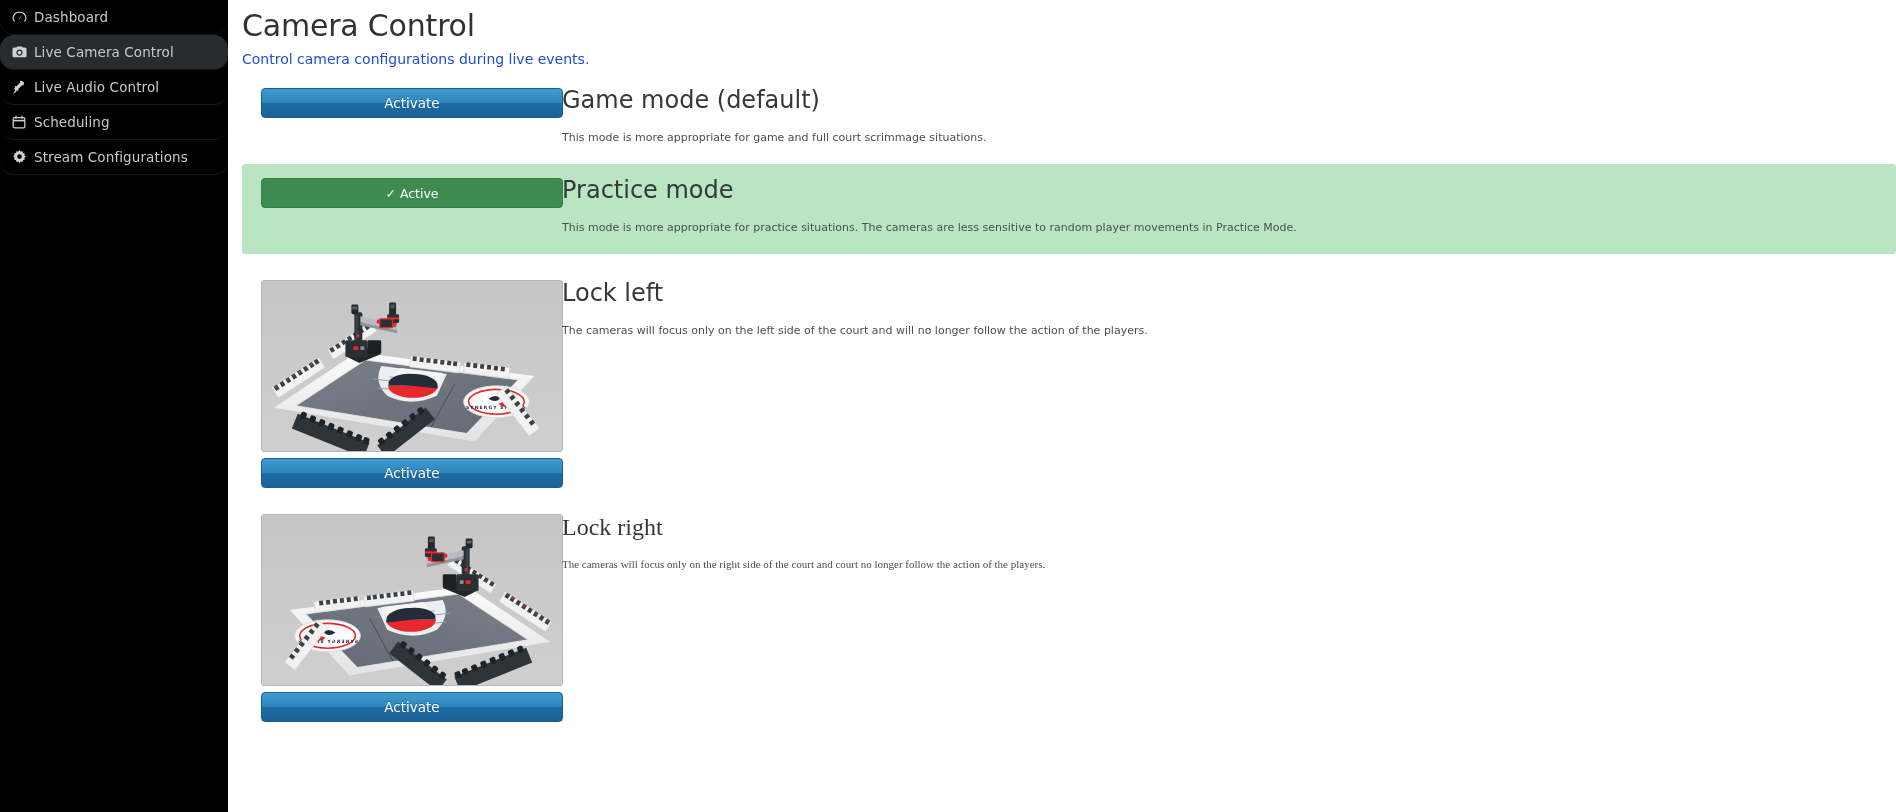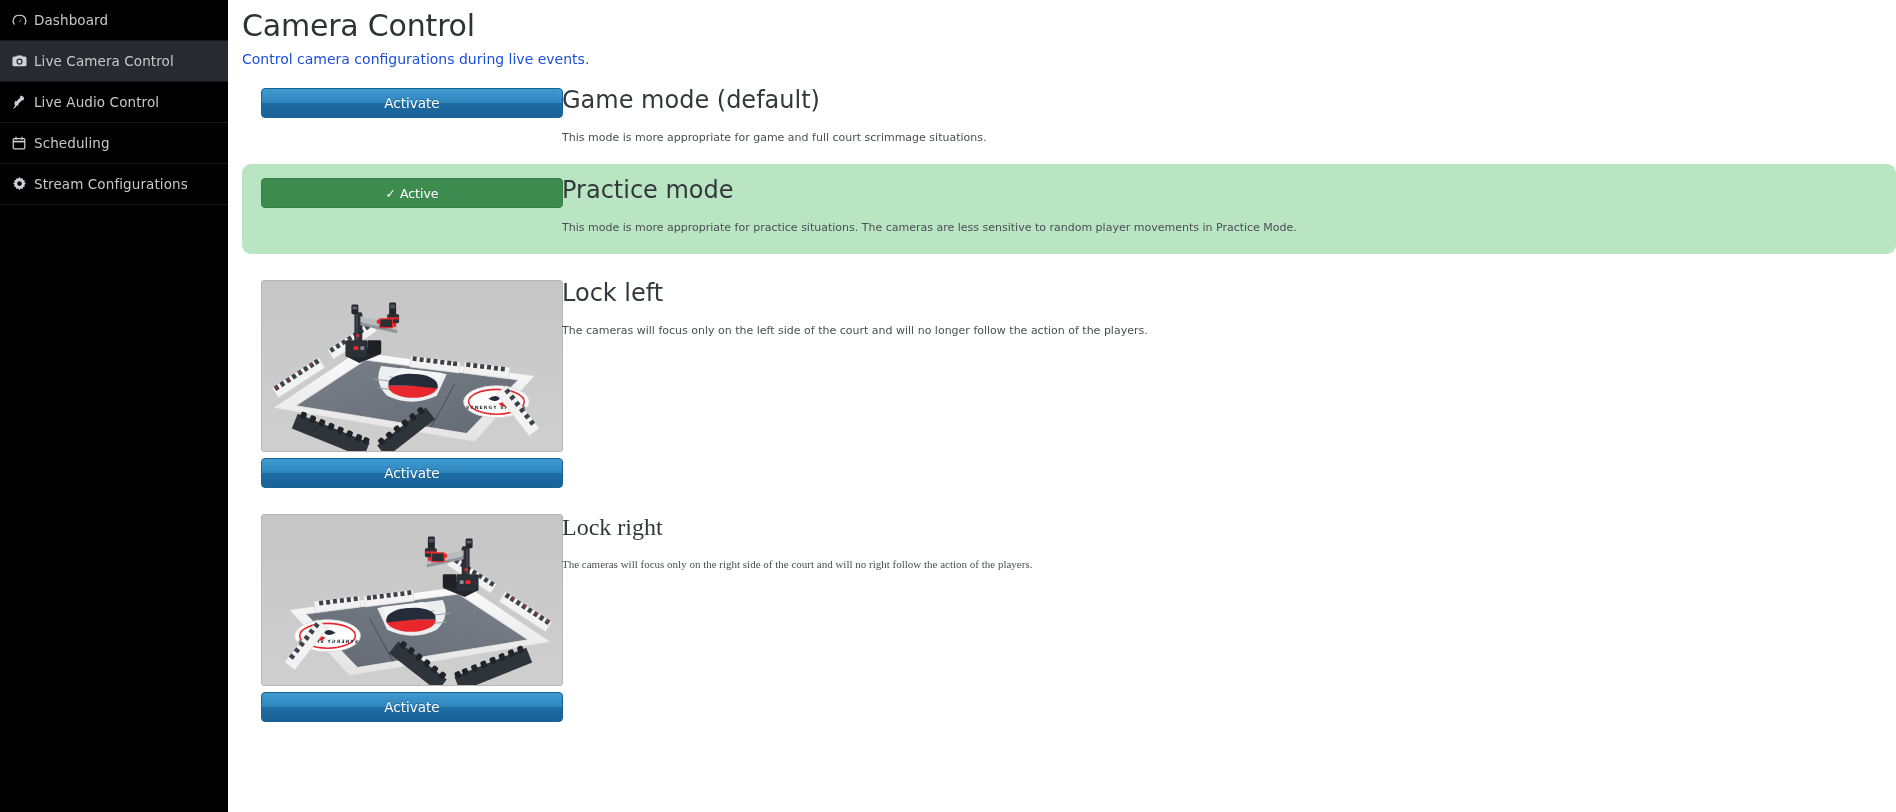--- a/index.html
+++ b/index.html
@@ -11,28 +11,29 @@
   }
   .app { display: flex; width: 1896px; height: 812px; }
 
   
   .sidebar {
     width: 228px; min-width: 228px; height: 812px;
     background: #000000;
     display: flex; flex-direction: column;
   }
   .nav-item {
-    height: 41px;
+    height: 35px;
     display: flex; align-items: center;
     padding-left: 12px;
     border-bottom: 1px solid #16181a;
     color: #c8c8c8;
     font-size: 13.5px;
     cursor: pointer;
     position: relative;
+    border-radius: 14px;
   }
   .nav-item.active { background: #272b30; }
   .nav-item .nav-icon {
     width: 22px; min-width: 22px; height: 16px;
     display: flex; align-items: center; justify-content: flex-start;
     color: #cfd2d4;
   }
   .nav-item .nav-icon svg { display: block; }
   .nav-label { white-space: nowrap; letter-spacing: .1px; }
 
@@ -62,21 +63,21 @@
   .modes { margin-top: 21px; }
 
   .mode-row {
     display: flex;
     align-items: flex-start;
     position: relative;
     width: 1654px;
   }
   .mode-row.highlight {
     background: #b9e5c2;
-    border-radius: 9px;
+    border-radius: 3px;
   }
 
   .mode-left {
     width: 320px; min-width: 320px;
     padding-left: 19px;
     display: flex; flex-direction: column;
   }
 
   .btn {
     width: 302px;
@@ -589,18 +590,18 @@
         <rect x="1.2" y="1.2" width="11.6" height="7.6" rx=".8" fill="#2b3036"></rect>
       </g>
     </g>
   </g>
 </svg>
 </div>
             <button class="btn btn-activate">Activate</button>
           </div>
           <div class="mode-body" style="padding-top: 2px; font-family: Liberation Serif, serif;">
             <div class="mode-title">Lock right</div>
-            <div class="mode-desc">The cameras will focus only on the right side of the court and will no right follow the action of the players.</div>
+            <div class="mode-desc">The cameras will focus only on the right side of the court and court no longer follow the action of the players.</div>
           </div>
         </div>
       </section>
   </main>
 </div>
 
 </body></html>

